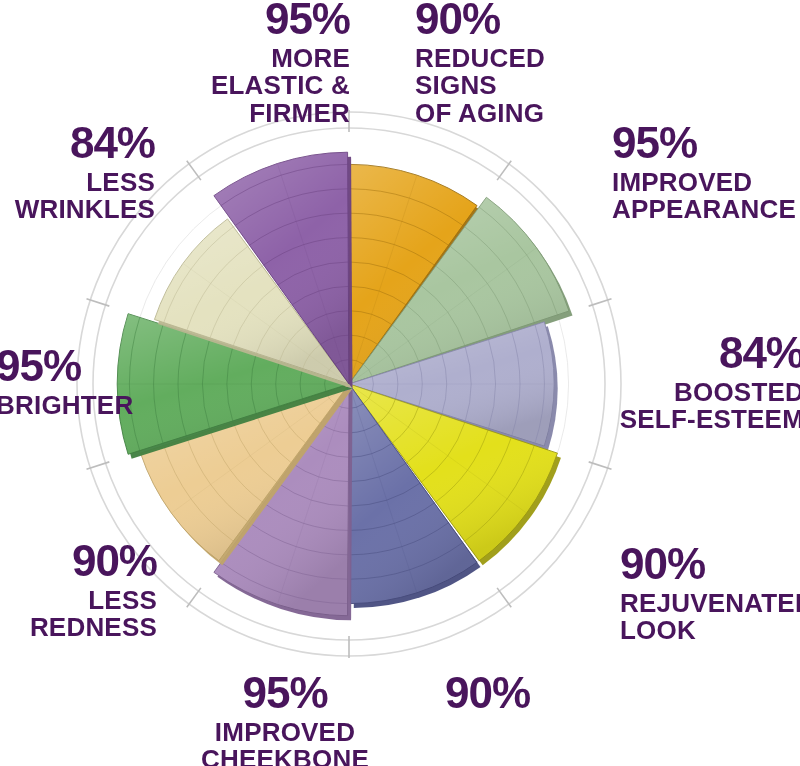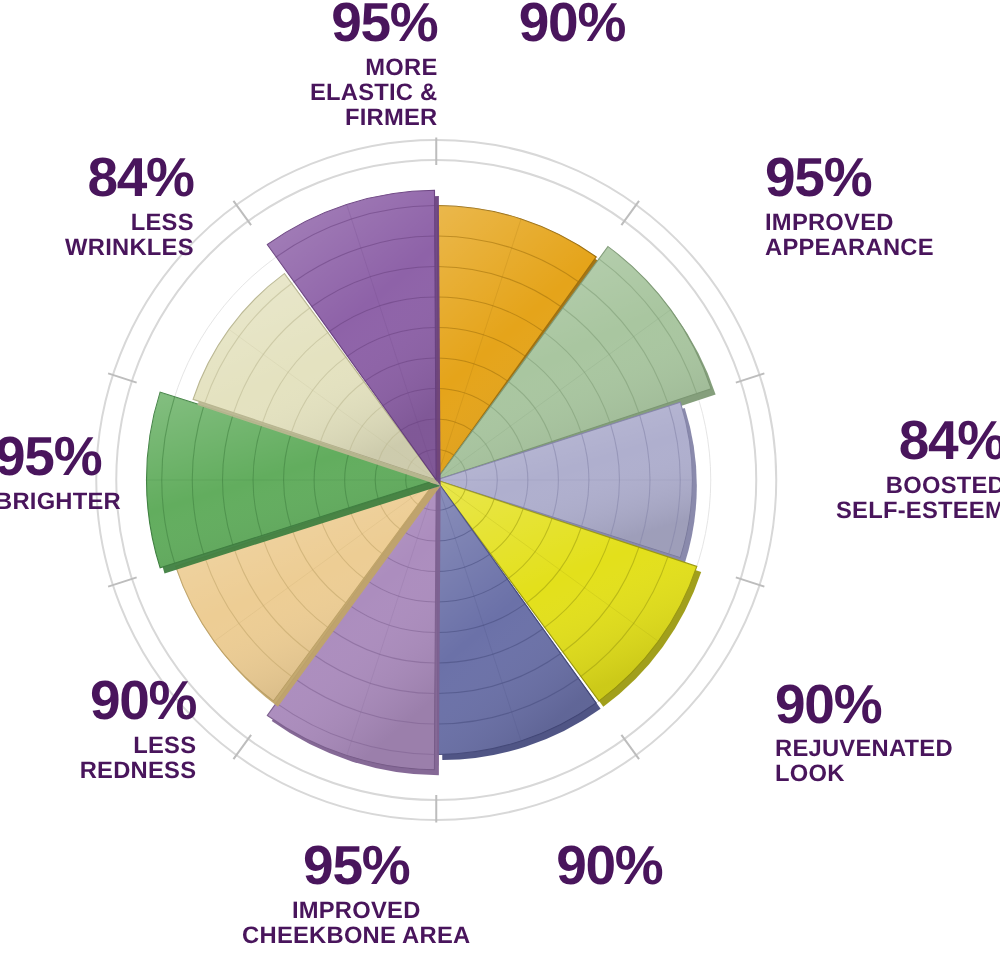--- a/index.html
+++ b/index.html
@@ -14,21 +14,21 @@
   #wheel{position:absolute;left:75px;top:110px;width:548px;height:548px;}
   #wheel svg{display:block;width:548px;height:548px;}
 
   
   .lbl{position:absolute;}
   .pct{
     font-size:44px;font-weight:700;letter-spacing:-1px;
     line-height:0.95;color:#49155C;white-space:nowrap;
   }
   .cap{
-    font-size:19px;font-weight:700;line-height:1.06;
+    font-size:26px;font-weight:700;line-height:1.06;
     letter-spacing:0.2px;color:#49155C;text-transform:uppercase;
     margin-top:5px;white-space:pre-line;
   }
   .al-l{text-align:left;}
   .al-r{text-align:right;}
   .al-c{text-align:center;}
 </style>
 </head>
 <body>
 
@@ -262,20 +262,23 @@
 
   <div class="lbl al-r" style="left:120px;top:-2px;width:230px;">
     <div class="pct">95%</div>
     <div class="cap">MORE
 ELASTIC &amp;
 FIRMER</div>
   </div>
 
   <div class="lbl al-l" style="left:415px;top:-2px;width:230px;">
     <div class="pct">90%</div>
+    <div class="cap">REDUCED
+SIGNS
+OF AGING</div>
   </div>
 
   <div class="lbl al-r" style="left:-20px;top:122px;width:175px;">
     <div class="pct">84%</div>
     <div class="cap">LESS
 WRINKLES</div>
   </div>
 
   <div class="lbl al-l" style="left:612px;top:122px;width:210px;">
     <div class="pct">95%</div>

